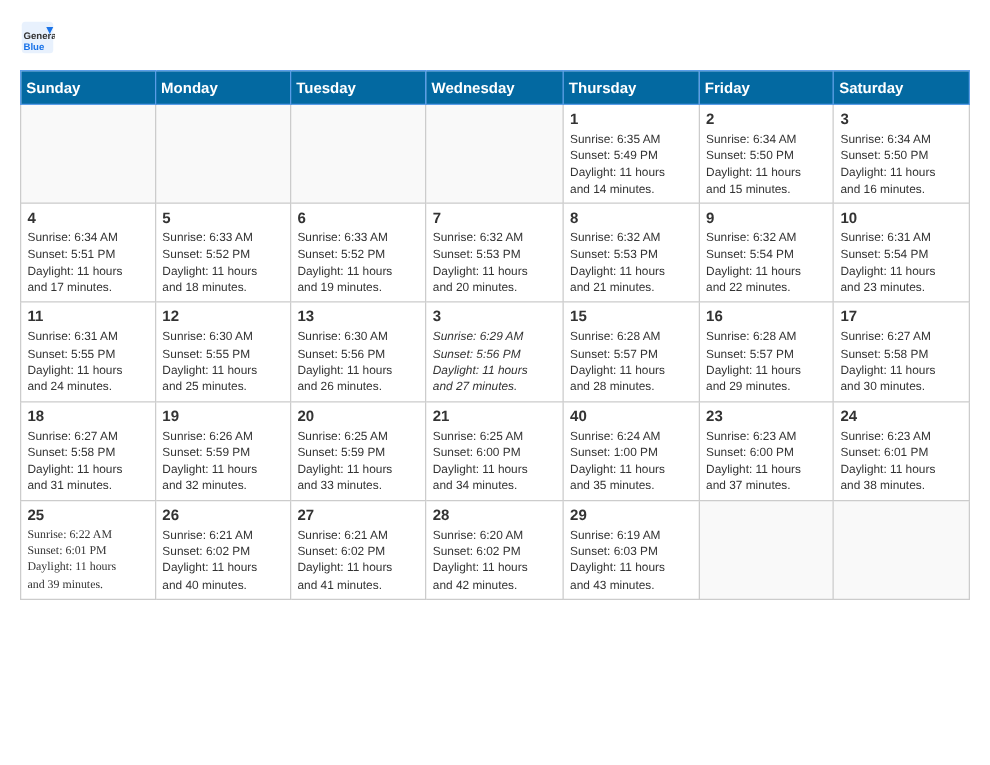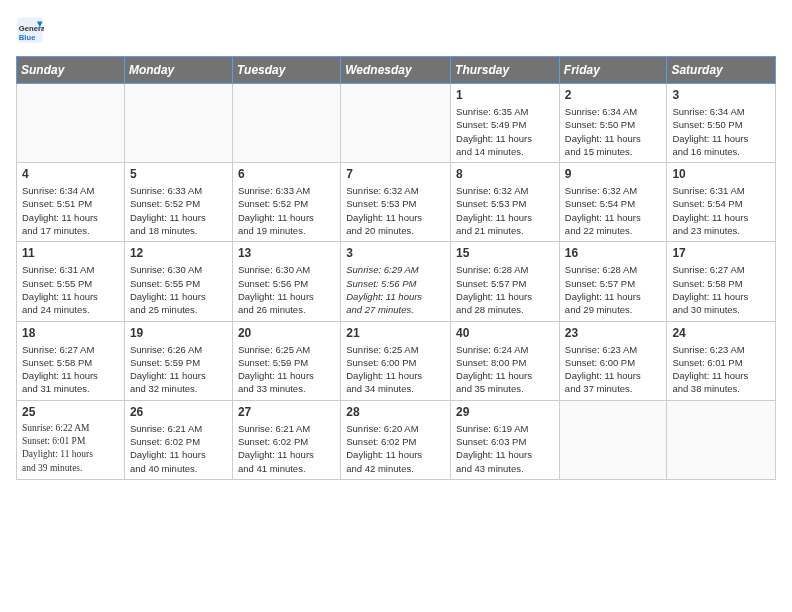--- a/index.html
+++ b/index.html
@@ -35,28 +35,27 @@
     }
     .subtitle {
       font-size: 15px;
       color: #555;
     }
     table {
       width: 100%;
       border-collapse: collapse;
     }
     thead th {
-      background-color: #737373;
+      background-color: #0369a1;
       color: #fff;
       font-size: 12px;
       font-weight: bold;
       padding: 6px 4px;
       text-align: left;
       border: 1px solid #5a9de8;
-      font-style: italic;
     }
     tbody td {
       border: 1px solid #ccc;
       vertical-align: top;
       padding: 4px 5px;
       width: 113px;
       min-height: 80px;
       font-size: 10px;
       color: #333;
     }
@@ -271,21 +270,21 @@
         <td>
           <div class="day-num">21</div>
           <div class="day-info" style="white-space: pre-line;">Sunrise: 6:25 AM
 Sunset: 6:00 PM
 Daylight: 11 hours
 and 34 minutes.</div>
         </td>
         <td>
           <div class="day-num">40</div>
           <div class="day-info" style="white-space: pre-line;">Sunrise: 6:24 AM
-Sunset: 8:00 PM
+Sunset: 1:00 PM
 Daylight: 11 hours
 and 35 minutes.</div>
         </td>
         <td>
           <div class="day-num">23</div>
           <div class="day-info" style="white-space: pre-line;">Sunrise: 6:23 AM
 Sunset: 6:00 PM
 Daylight: 11 hours
 and 37 minutes.</div>
         </td>

